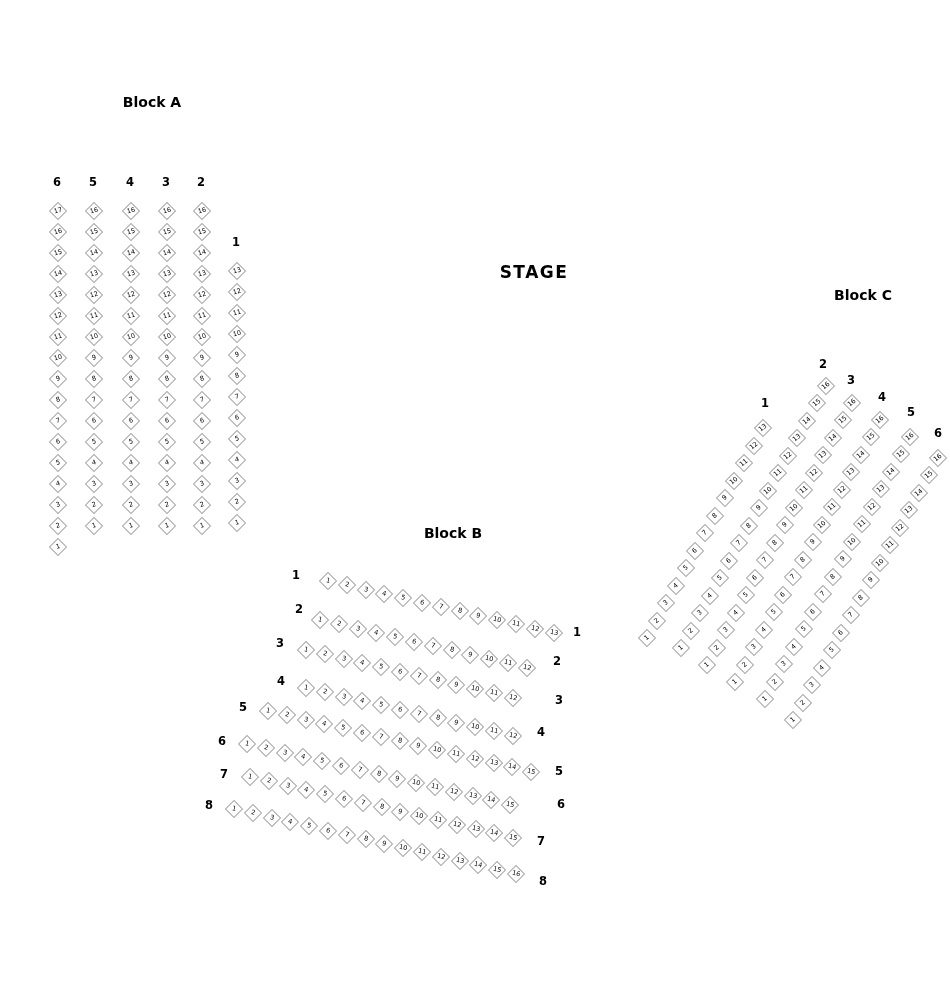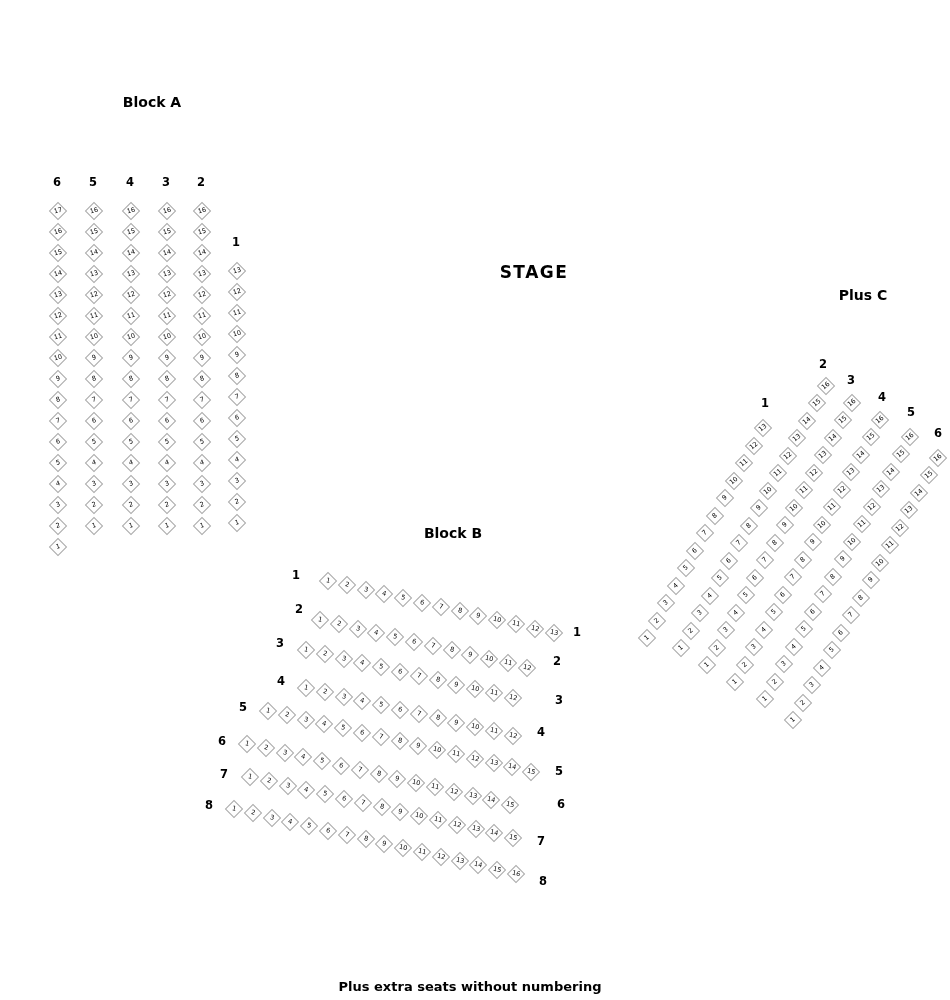--- a/index.html
+++ b/index.html
@@ -39,23 +39,22 @@
     display: flex; align-items: center; justify-content: center;
     font-size: 6.5px; line-height: 1; color: #000;
   }
 </style>
 </head>
 <body>
 
 <div id="seatmap">
   <div class="block-title" style="left:152px; top:102px;">Block A</div>
   <div class="block-title stage" style="left:534px; top:272px;">STAGE</div>
-  <div class="block-title" style="left:863px; top:295px;">Plus C</div>
+  <div class="block-title" style="left:863px; top:295px;">Block C</div>
   <div class="block-title" style="left:453px; top:533px;">Block B</div>
-  <div class="block-title footer" style="left:470px; top:986px;">Plus extra seats without numbering</div>
 <div>
       <div class="row-label" style="left: 57px; top: 183px;">6</div>
       <div class="row-label" style="left: 93px; top: 183px;">5</div>
       <div class="row-label" style="left: 130px; top: 183px;">4</div>
       <div class="row-label" style="left: 166px; top: 183px;">3</div>
       <div class="row-label" style="left: 201px; top: 183px;">2</div>
       <div class="row-label" style="left: 236px; top: 243px;">1</div>
       <div class="seat" style="left: 58px; top: 211px;">
         <div class="diamond"></div>
         <span class="num" style="transform: rotate(-15deg);">17</span>

